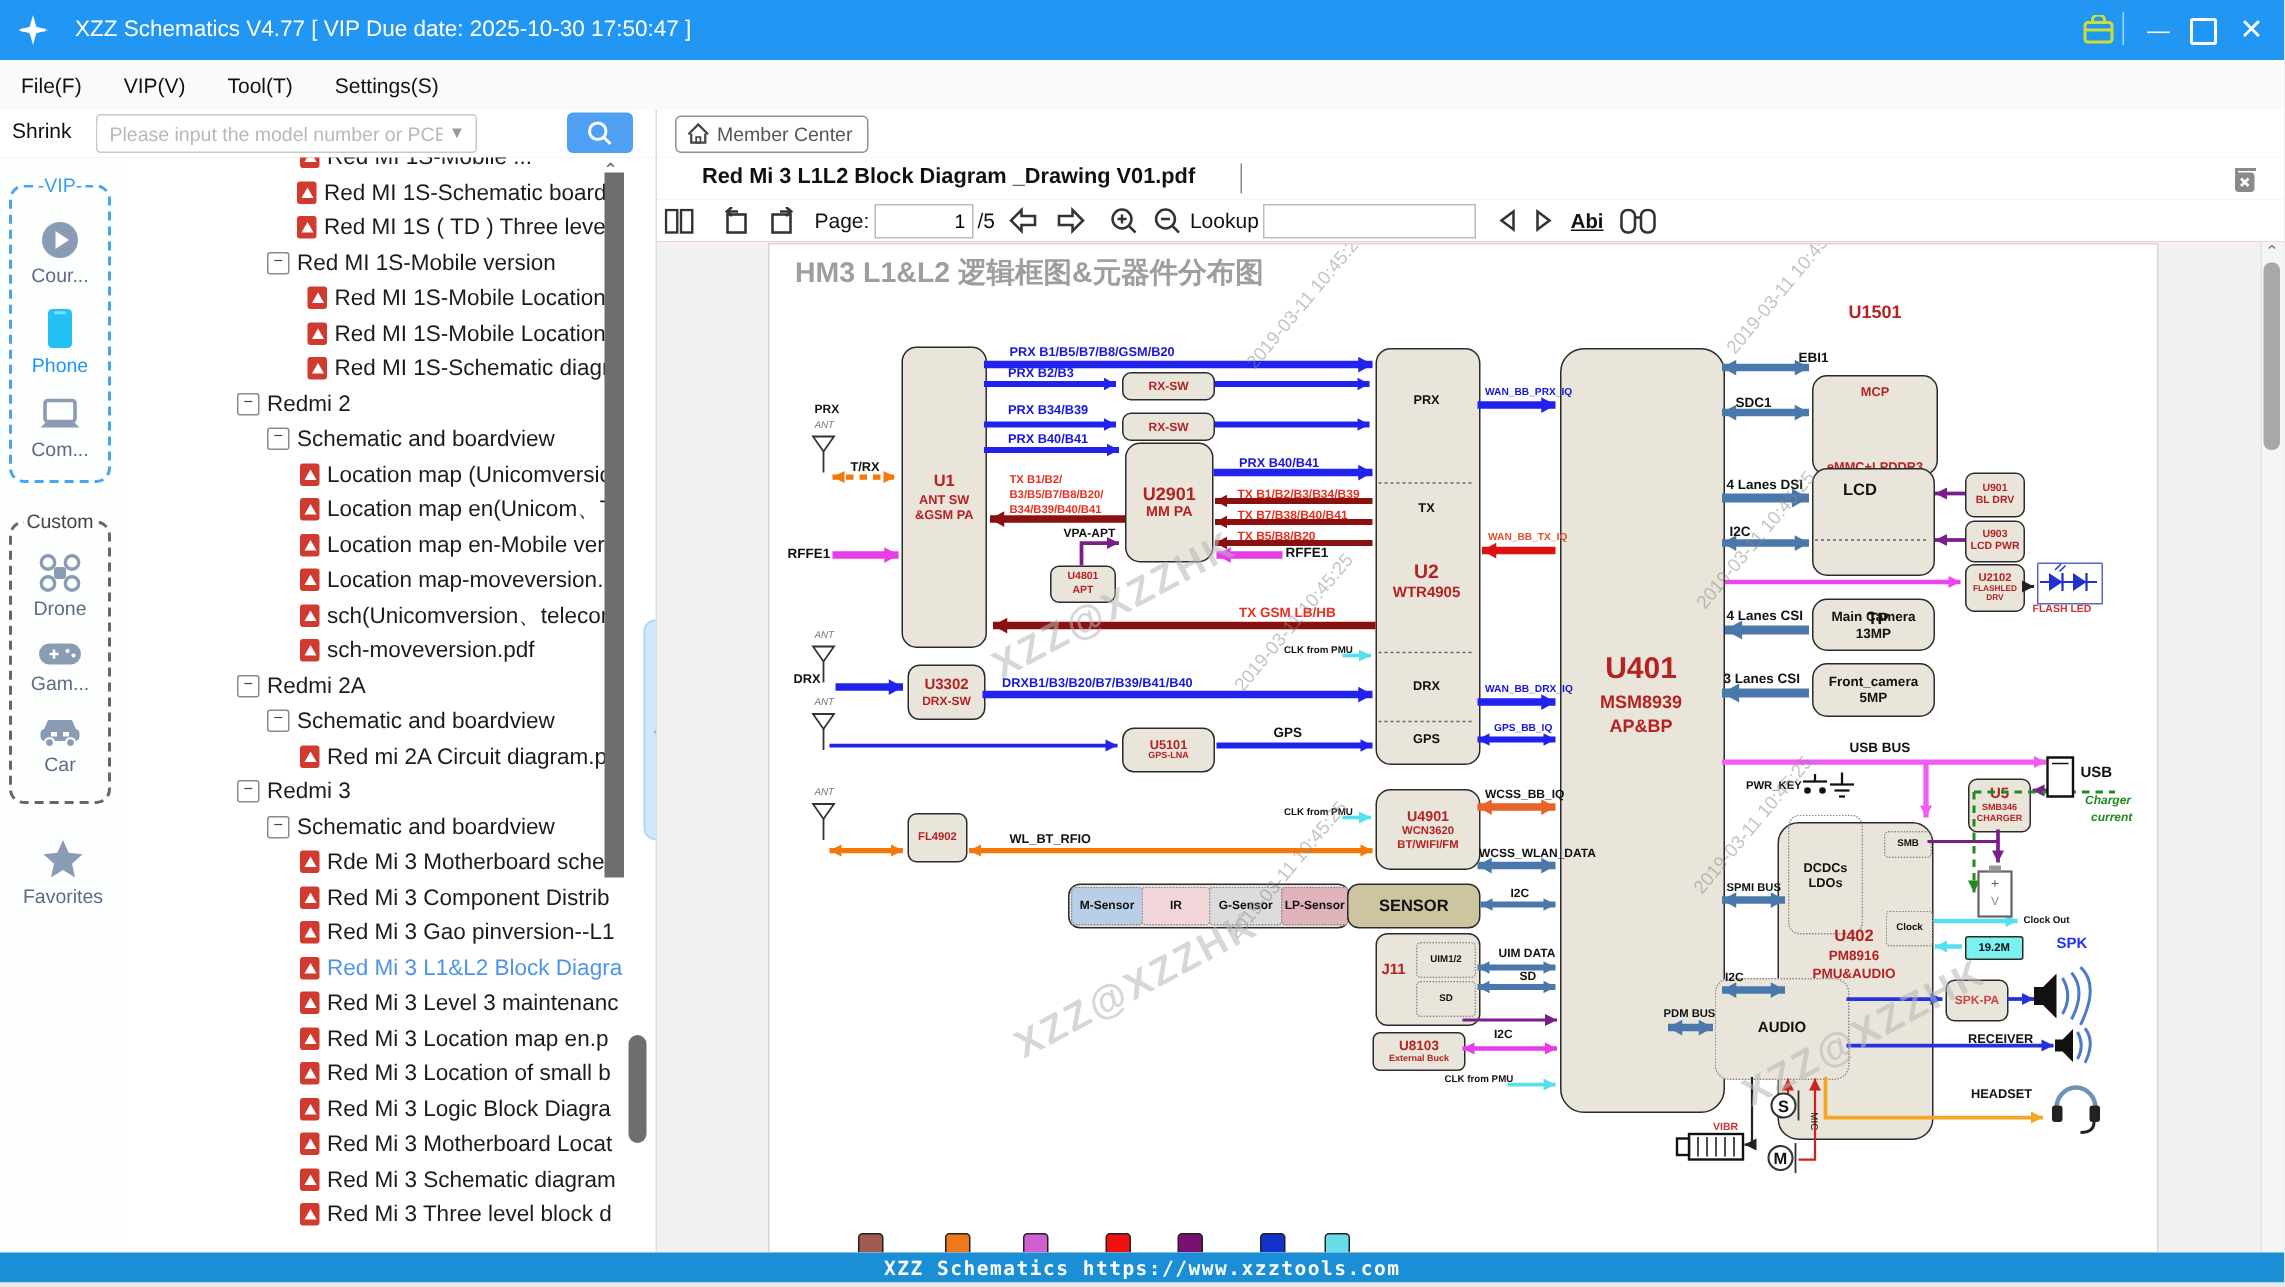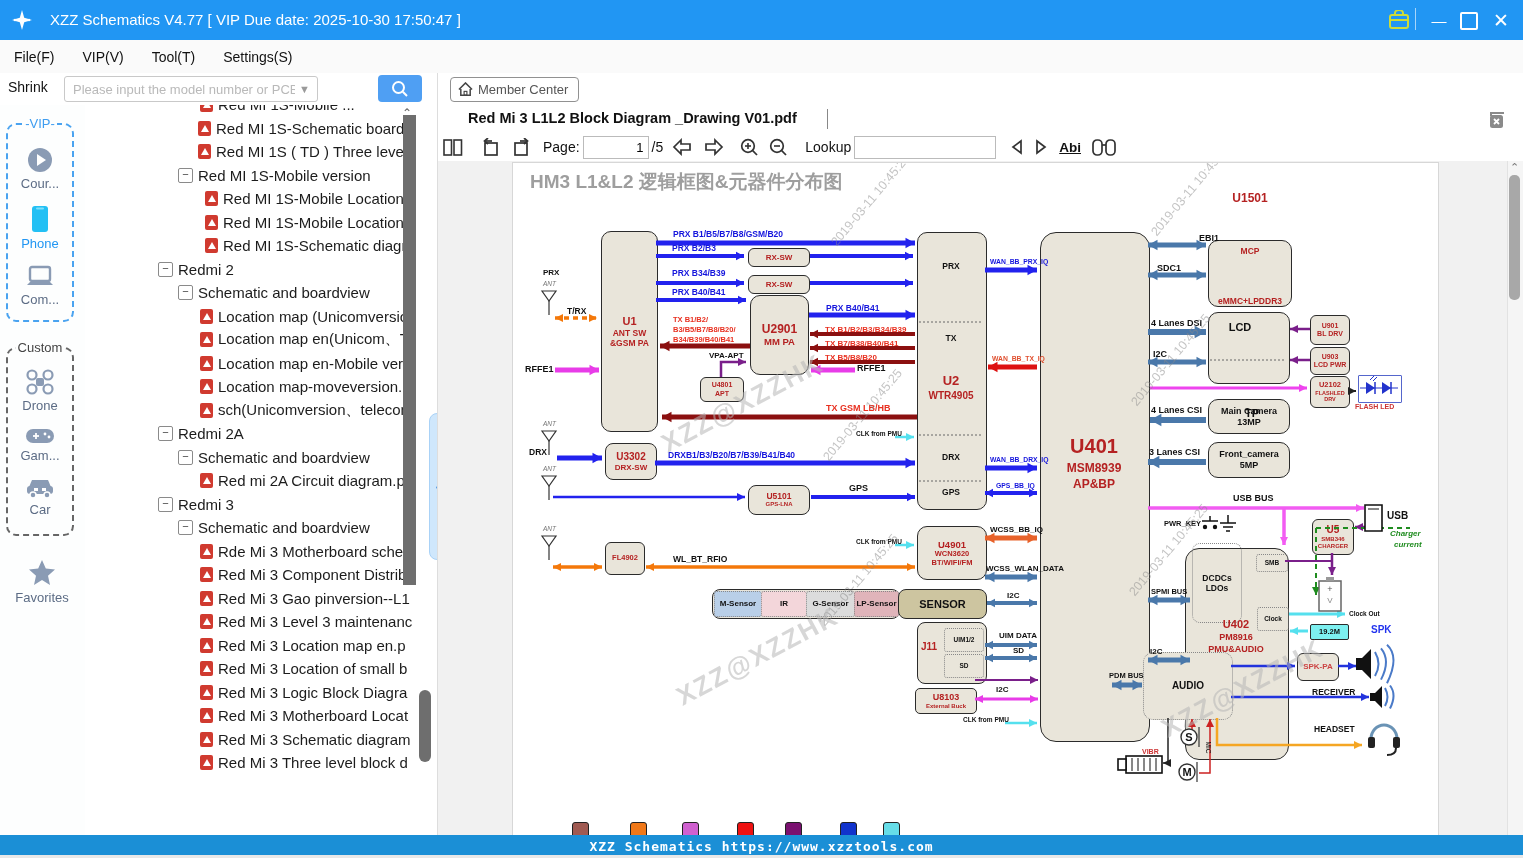--- a/index.html
+++ b/index.html
@@ -262,20 +262,26 @@
           <i></i>
         </div>
         <span class="lbl">Location map-moveversion.p</span>
       </div>
       <div class="trow" style="padding-left: 115px;">
         <div class="pdfic">
           <i></i>
         </div>
         <span class="lbl">sch(Unicomversion、telecom</span>
       </div>
+      <div class="trow" style="padding-left: 115px;">
+        <div class="pdfic">
+          <i></i>
+        </div>
+        <span class="lbl">sch-moveversion.pdf</span>
+      </div>
       <div class="trow" style="padding-left: 73px;">
         <div class="tgl">−</div>
         <span class="lbl">Redmi 2A</span>
       </div>
       <div class="trow" style="padding-left: 93px;">
         <div class="tgl">−</div>
         <span class="lbl">Schematic and boardview</span>
       </div>
       <div class="trow" style="padding-left: 115px;">
         <div class="pdfic">
@@ -301,20 +307,26 @@
         <div class="pdfic">
           <i></i>
         </div>
         <span class="lbl">Red Mi 3 Component Distrib</span>
       </div>
       <div class="trow" style="padding-left: 115px;">
         <div class="pdfic">
           <i></i>
         </div>
         <span class="lbl">Red Mi 3 Gao pinversion--L1</span>
+      </div>
+      <div class="trow" style="padding-left: 115px;">
+        <div class="pdfic">
+          <i></i>
+        </div>
+        <span class="lbl sel">Red Mi 3 L1&amp;L2 Block Diagra</span>
       </div>
       <div class="trow" style="padding-left: 115px;">
         <div class="pdfic">
           <i></i>
         </div>
         <span class="lbl">Red Mi 3 Level 3 maintenanc</span>
       </div>
       <div class="trow" style="padding-left: 115px; text-align: center;">
         <div class="pdfic">
           <i></i>
@@ -410,21 +422,21 @@
           <line x1="8" y1="5" x2="8" y2="11" stroke="#333" stroke-width="1.6"></line>
         </svg>
       </span>
     <span class="tbi">
         <svg width="19" height="19" viewBox="0 0 19 19">
           <circle cx="8" cy="8" r="6.3" fill="none" stroke="#333" stroke-width="1.7"></circle>
           <line x1="12.7" y1="12.7" x2="17" y2="17" stroke="#333" stroke-width="1.7"></line>
           <line x1="5" y1="8" x2="11" y2="8" stroke="#333" stroke-width="1.6"></line>
         </svg>
       </span>
-    <span class="tbtxt" style="margin-left:12px">Lookup</span>
+    <span class="tbtxt" style="margin-left:0">Lookup</span>
     <input id="lookupinput" style="">
     <span class="tbi" style="margin-left:14px">
         <svg width="14" height="16" viewBox="0 0 14 16">
           <path d="M11 2 L3 8 L11 14 Z" fill="none" stroke="#333" stroke-width="1.7"></path>
         </svg>
       </span>
     <span class="tbi">
         <svg width="14" height="16" viewBox="0 0 14 16">
           <path d="M3 2 L11 8 L3 14 Z" fill="none" stroke="#333" stroke-width="1.7"></path>
         </svg>
@@ -466,21 +478,21 @@
         </div>
         <div class="blk" style="left: 235px; top: 322px; width: 60px; height: 28px; border-radius: 8px;">
           <div style="font-weight: bold; color: rgb(181, 34, 34); font-size: 8.5px;">U5101</div>
           <div style="font-weight: bold; color: rgb(181, 34, 34); font-size: 6px;">GPS-LNA</div>
         </div>
         <div class="blk" style="left: 92px; top: 379px; width: 38px; height: 31px; border-radius: 6px;">
           <div style="font-weight: bold; color: rgb(181, 34, 34); font-size: 7.5px;">FL4902</div>
         </div>
         <div class="blk" style="left: 404px; top: 69px; width: 68px; height: 276px; border-radius: 10px;"></div>
         <div class="blk" style="left: 527px; top: 69px; width: 108px; height: 508px; border-radius: 16px;"></div>
-        <div class="blk" style="left: 695px; top: 77px; width: 82px; height: 65px; border-radius: 10px; gap: 40px;">
+        <div class="blk" style="left: 695px; top: 87px; width: 82px; height: 65px; border-radius: 10px; gap: 40px;">
           <div style="font-weight: bold; color: rgb(181, 34, 34); font-size: 12px;">U1501</div>
           <div style="font-weight: bold; color: rgb(181, 34, 34); font-size: 8.5px;">MCP</div>
           <div style="font-weight: bold; color: rgb(181, 34, 34); font-size: 8.5px;">eMMC+LPDDR3</div>
           <div style="font-weight: bold; color: rgb(181, 34, 34); font-size: 8.5px;">16GB+16Gb</div>
         </div>
         <div class="blk" style="left: 695px; top: 149px; width: 80px; height: 70px; border-radius: 10px;"></div>
         <div class="blk" style="left: 797px; top: 152px; width: 38px; height: 28px; border-radius: 6px;">
           <div style="font-weight: bold; color: rgb(181, 34, 34); font-size: 7px;">U901</div>
           <div style="font-weight: bold; color: rgb(181, 34, 34); font-size: 7px;">BL DRV</div>
         </div>

